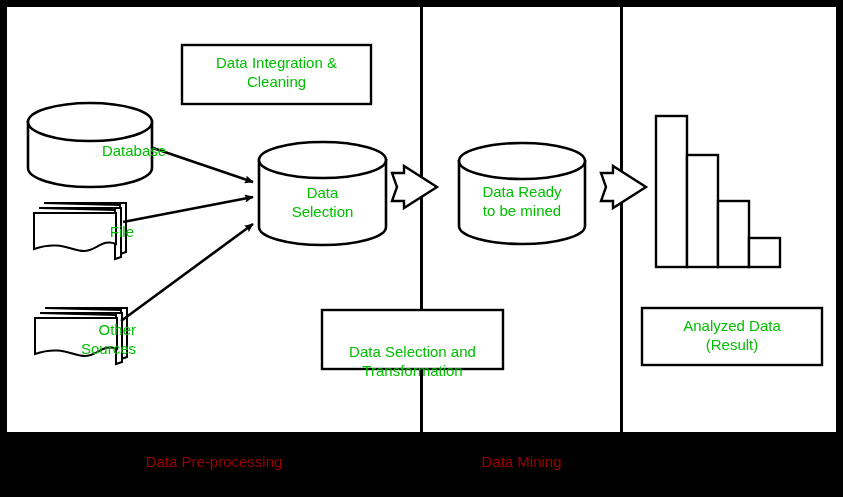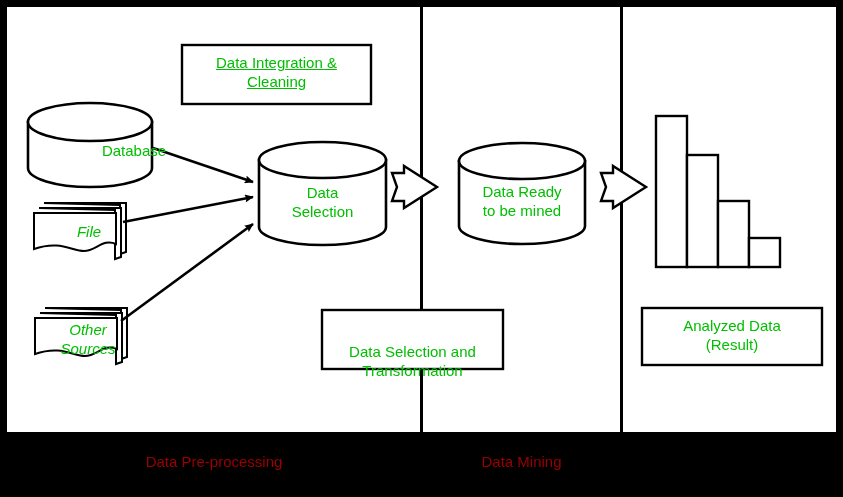--- a/index.html
+++ b/index.html
@@ -41,22 +41,21 @@
     position: absolute;
     color: #9c0000;
     font-family: "Liberation Sans", sans-serif;
     font-size: 15px;
     line-height: 19px;
     text-align: center;
     white-space: pre-line;
     user-select: none;
   }
   .label-left {
-    text-align: center;
-    font-style: italic;
+    text-align: right;
   }
   .hit {
     position: absolute;
     background: transparent;
   }
 </style>
 </head>
 <body>
 
 <div id="diagram-root">
@@ -124,21 +123,21 @@
     <rect x="642" y="308" width="180" height="57" fill="#ffffff" stroke="#000000" stroke-width="2.4"></rect>
   </svg>
 
   <div class="node-label" style="left:28px; top:141px; width:124px;margin-left:44px;">Database</div>
 
   <div class="node-label label-left" style="left:44px; top:222px; width:90px;">File</div>
 
   <div class="node-label label-left" style="left:40px; top:320px; width:96px;">Other
 Sources</div>
 
-  <div class="node-label" style="left:182px; top:53px; width:189px;text-decoration:underline;">Data Integration &amp;
+  <div class="node-label" style="left:182px; top:53px; width:189px;">Data Integration &amp;
 Cleaning</div>
 
   <div class="node-label" style="left:259px; top:183px; width:127px;">Data
 Selection</div>
 
   <div class="node-label" style="left:459px; top:182px; width:126px;">Data Ready
 to be mined</div>
 
   <div class="node-label" style="left:322px; top:318px; width:181px;margin-top:24px;">Data Selection and
 Transformation</div>

